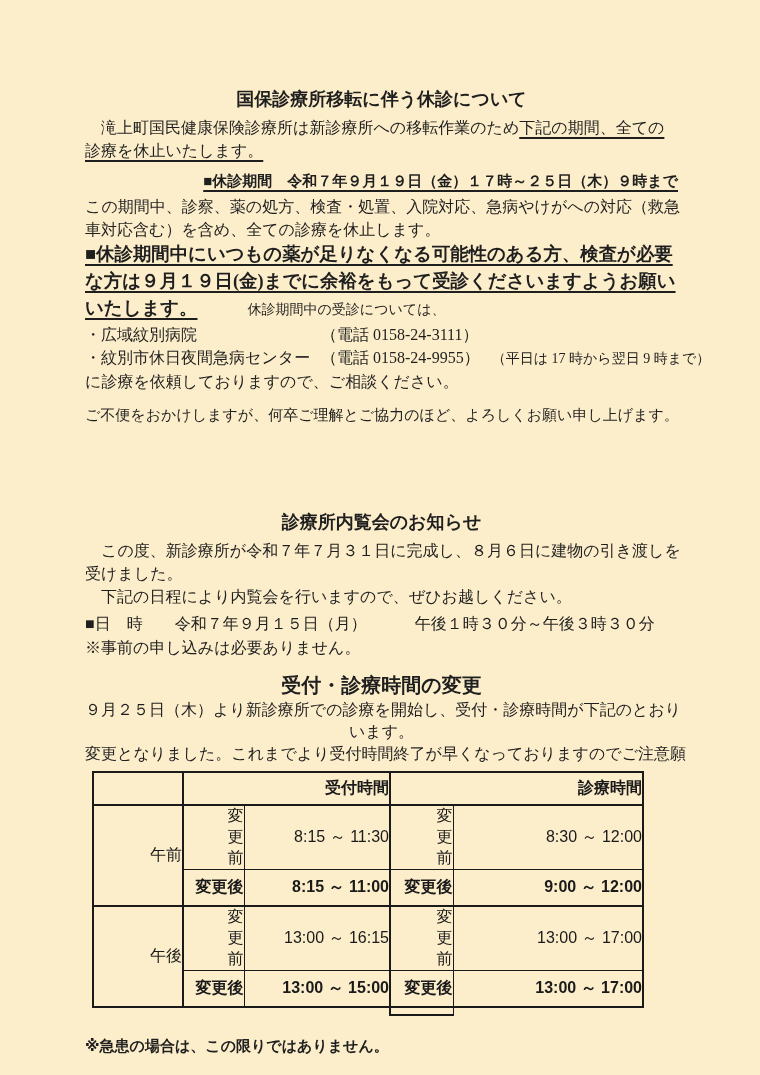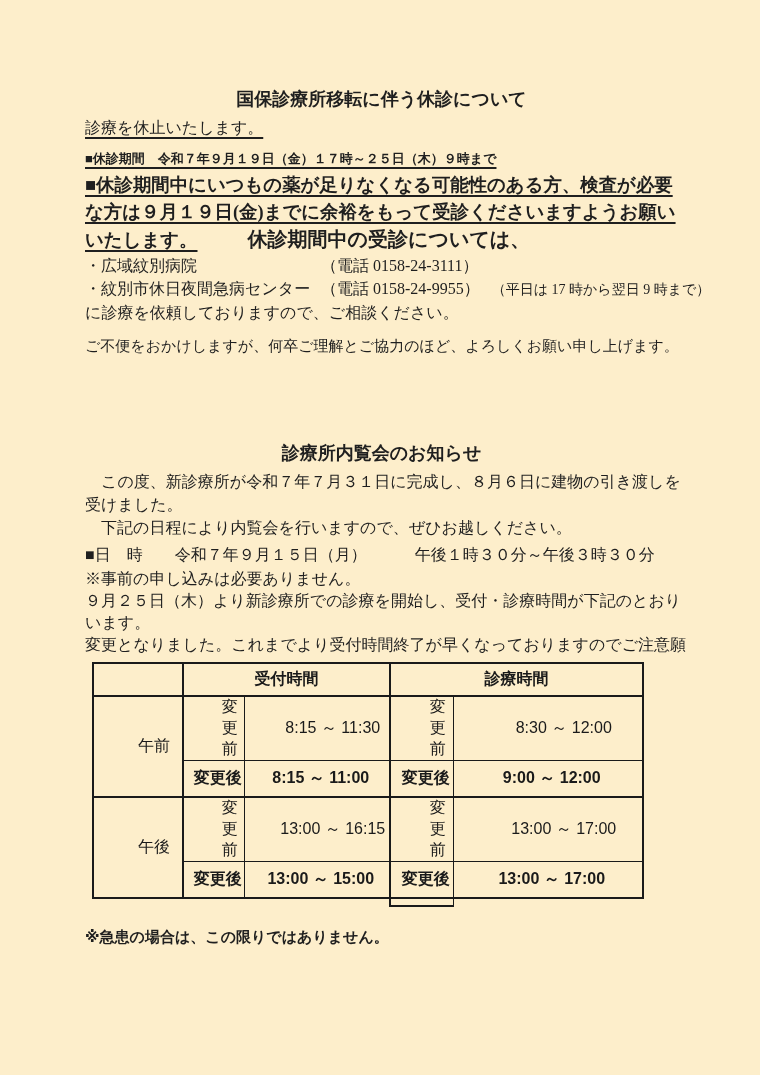--- a/index.html
+++ b/index.html
@@ -18,49 +18,50 @@
     padding:86px 82px 0 85px;
   }
   .line{white-space:nowrap;line-height:23px;font-size:16px;}
   .doc-title{
     font-size:18px;font-weight:bold;text-align:center;
     line-height:26px;white-space:nowrap;
   }
   .intro{margin-top:4px;}
   .u{text-decoration:underline;text-underline-offset:4px;text-decoration-thickness:1.5px;}
   .period-line{
-    font-size:13px;font-weight:bold;line-height:27px;margin-top:6px;
+    font-size:15px;font-weight:bold;line-height:27px;margin-top:6px;
     text-decoration:underline;text-underline-offset:4px;text-decoration-thickness:1.5px;
     white-space:nowrap;
+    text-align:right;
   }
   .request .line{font-size:18.4px;font-weight:bold;line-height:27px;}
   .request .line .u{display:inline-block;text-decoration:underline;text-underline-offset:4px;text-decoration-thickness:1.5px;}
   .request-suffix{
-    font-size:20px;font-weight:bold;text-decoration:none;margin-left:50px;
+    font-size:14px;font-weight:normal;text-decoration:none;margin-left:50px;
   }
   .hospital-name{display:inline-block;min-width:236px;}
   .hours-small{font-size:14px;margin-left:12px;}
   .closing{margin-top:11px;}
   .closing .line{font-size:15px;}
   .section2-title{margin-top:82px;}
   .s2-body{margin-top:4px;}
   .datetime-line{line-height:24px;margin-top:4px;}
   .section3-title{margin-top:12px;font-size:20px;line-height:28px;}
-  .s3-body .line{line-height:22px;}
+  .s3-body .line{line-height:22px;text-align:center;}
   
   table.schedule{
     border-collapse:collapse;table-layout:fixed;
     width:550px;margin:6px 0 0 7px;
     font-family:"Liberation Sans","DejaVu Sans",sans-serif;
     font-size:16px;color:var(--border);
   }
   table.schedule{border:2px solid var(--border);}
   table.schedule th,table.schedule td{
     border:1px solid var(--border);
-    text-align:center;vertical-align:middle;
+    text-align:right;vertical-align:middle;
     padding:0;height:35px;overflow:visible;
   }
   table.schedule thead th{height:31px;border-bottom-width:2px;font-weight:bold;}
   table.schedule .v2{border-left-width:2px;}
   table.schedule tr.group-start td{border-top-width:2px;}
   table.schedule td.period{font-weight:bold;}
   table.schedule tr.after td{font-weight:bold;padding-left:8px;}
   table.schedule tr.before td{font-weight:normal;padding-left:32px;}
   td.quirk{position:relative;}
   td.quirk::after{
@@ -75,25 +76,30 @@
   }
 </style>
 </head>
 <body>
 
 <div class="page">
 
   <div class="doc-title">国保診療所移転に伴う休診について</div>
 
   <div class="intro">
+    <div class="line"><span>　滝上町国民健康保険診療所は新診療所への移転作業のため</span><span class="u">下記の期間、全ての</span></div>
     <div class="line"><span class="u">診療を休止いたします。</span></div>
   </div>
 
   <div class="period-line">■休診期間　令和７年９月１９日（金）１７時～２５日（木）９時まで</div>
 
+  <div>
+    <div class="line">この期間中、診察、薬の処方、検査・処置、入院対応、急病やけがへの対応（救急</div>
+    <div class="line">車対応含む）を含め、全ての診療を休止します。</div>
+  </div>
 
   <div class="request">
     <div class="line"><span class="u">■休診期間中にいつもの薬が足りなくなる可能性のある方、検査が必要</span></div>
     <div class="line"><span class="u">な方は９月１９日(金)までに余裕をもって受診くださいますようお願い</span></div>
     <div class="line"><span class="u">いたします。</span><span class="request-suffix">休診期間中の受診については、</span></div>
   </div>
 
   <div>
     <div class="line"><span class="hospital-name">・広域紋別病院</span><span>（電話 0158-24-3111）</span></div>
     <div class="line"><span class="hospital-name">・紋別市休日夜間急病センター</span><span>（電話 0158-24-9955）</span><span class="hours-small">（平日は 17 時から翌日 9 時まで）</span></div>
@@ -108,20 +114,21 @@
 
   <div class="s2-body">
     <div class="line">　この度、新診療所が令和７年７月３１日に完成し、８月６日に建物の引き渡しを</div>
     <div class="line">受けました。</div>
     <div class="line">　下記の日程により内覧会を行いますので、ぜひお越しください。</div>
   </div>
 
   <div class="line datetime-line">■日　時　　令和７年９月１５日（月）　　　午後１時３０分～午後３時３０分</div>
   <div class="line">※事前の申し込みは必要ありません。</div>
 
+  <div class="doc-title section3-title">受付・診療時間の変更</div>
 
   <div class="s3-body">
     <div class="line">９月２５日（木）より新診療所での診療を開始し、受付・診療時間が下記のとおり</div>
     <div class="line">います。</div>
     <div class="line">変更となりました。これまでより受付時間終了が早くなっておりますのでご注意願</div>
   </div>
 
   <table class="schedule">
     <colgroup>
       <col style="width:90px">

